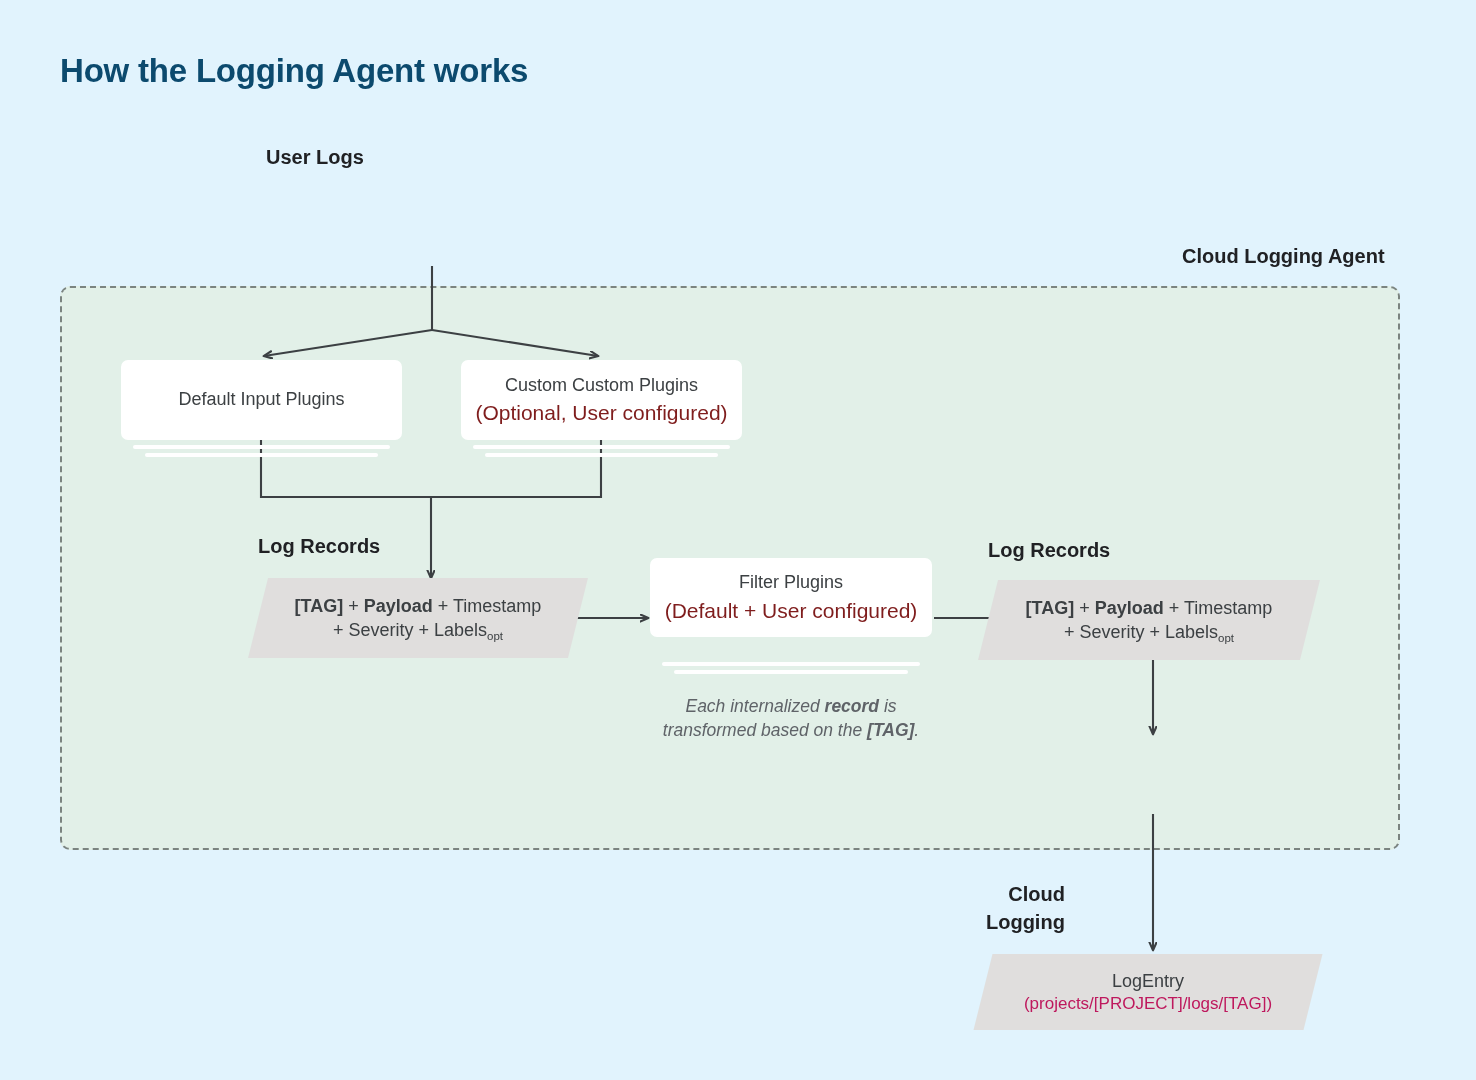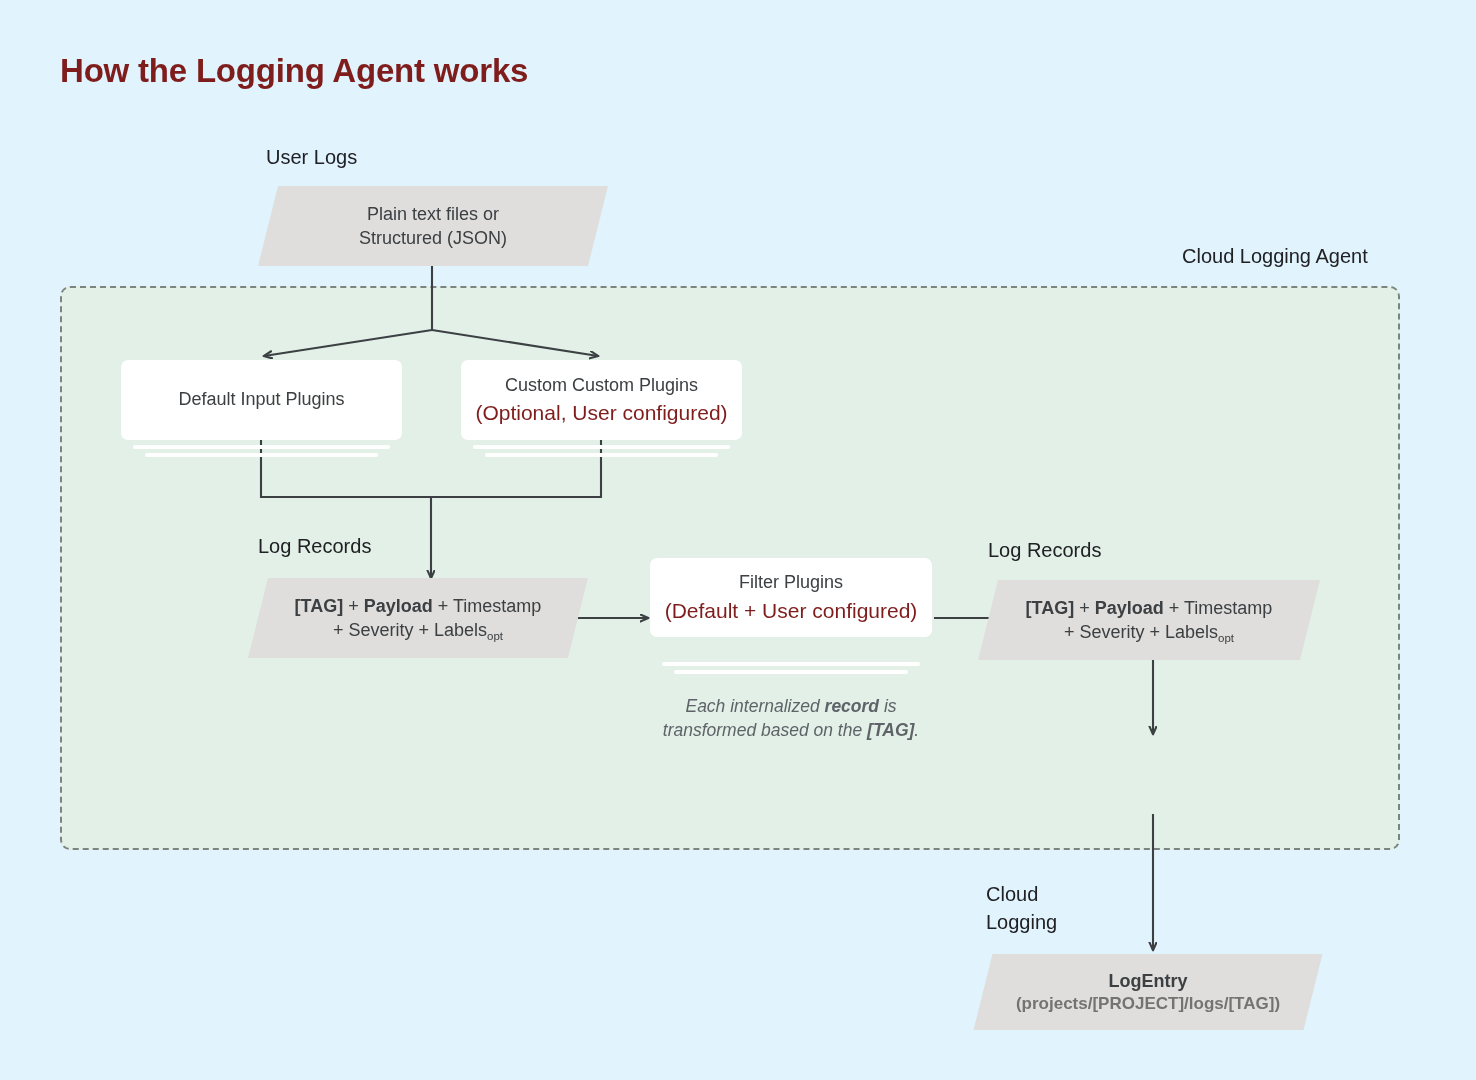--- a/index.html
+++ b/index.html
@@ -32,21 +32,21 @@
     pointer-events: none;
   }
 
   
   .page-title {
     position: absolute;
     left: 60px;
     top: 52px;
     font-size: 33px;
     font-weight: bold;
-    color: #7f1d1d;
+    color: #0c4a6e;
     letter-spacing: -0.2px;
     white-space: nowrap;
   }
 
   
   .agent-panel {
     position: absolute;
     left: 60px;
     top: 286px;
     width: 1340px;
@@ -54,24 +54,25 @@
     background: #e2f0e8;
     border: 2px dashed #7b8480;
     border-radius: 10px;
     box-sizing: border-box;
   }
 
   
   .section-label {
     position: absolute;
     font-size: 20px;
-    font-weight: normal;
+    font-weight: bold;
     color: #202124;
     white-space: pre;
     line-height: 1.42;
+    text-align: right;
   }
 
   
   .para {
     position: absolute;
     display: flex;
     align-items: center;
     justify-content: center;
   }
   .para .skin {
@@ -88,21 +89,21 @@
     font-size: 18px;
     color: #3c4043;
     line-height: 1.34;
     padding: 0 14px;
     box-sizing: border-box;
     width: 100%;
   }
   .para .para-text .sub {
     display: block;
     font-size: 17px;
-    color: #737373;
+    color: #be185d;
   }
   .para b { font-weight: bold; }
   .para sub {
     font-size: 0.64em;
     vertical-align: baseline;
     position: relative;
     bottom: -0.32em;
     text-align: center;
   }
 
@@ -187,27 +188,20 @@
   <div class="section-label layer-labels" style="left:266px; top:143px;">User Logs</div>
 
   <div class="section-label layer-labels" style="left:1182px; top:242px;">Cloud Logging Agent</div>
 
   <div class="section-label layer-labels" style="left:258px; top:532px;">Log Records</div>
 
   <div class="section-label layer-labels" style="left:988px; top:536px;">Log Records</div>
 
   <div class="section-label layer-labels" style="left:986px; top:880px;"><span>Cloud</span><br><span>Logging</span></div>
 
-  <div class="para layer-nodes" style="left:268px; top:186px; width:330px; height:80px;">
-    <div class="skin"></div>
-    <div class="para-text">
-      <span>Plain text files or</span><br>
-      <span>Structured (JSON)</span>
-    </div>
-  </div>
 
   <div class="card layer-nodes" style="left:121px; top:360px; width:281px; height:80px;">
     <div class="card-title">Default Input Plugins</div>
   </div>
   <div class="stack-1 layer-nodes" style="left:133px; top:445px; width:257px;"></div>
   <div class="stack-2 layer-nodes" style="left:145px; top:453px; width:233px;"></div>
 
   <div class="card layer-nodes" style="left:461px; top:360px; width:281px; height:80px;">
     <div class="card-title">Custom Custom Plugins</div>
     <div class="card-sub">(Optional, User configured)</div>
@@ -236,21 +230,21 @@
 
   <div class="para layer-nodes" style="left:988px; top:580px; width:322px; height:80px;">
     <div class="skin"></div>
     <div class="para-text">
       <span><b>[TAG]</b><span> + </span><b>Payload</b><span> + </span><span>Timestamp</span></span><br>
       <span>+ Severity + Labels</span><sub>opt</sub>
     </div>
   </div>
 
 
-  <div class="para layer-nodes" style="left:983px; top:954px; width:330px; height:76px;font-weight:bold;">
+  <div class="para layer-nodes" style="left:983px; top:954px; width:330px; height:76px;">
     <div class="skin"></div>
     <div class="para-text">
       <span>LogEntry</span>
       <span class="sub">(projects/[PROJECT]/logs/[TAG])</span>
     </div>
   </div>
 
 </div>
 
 </body></html>

